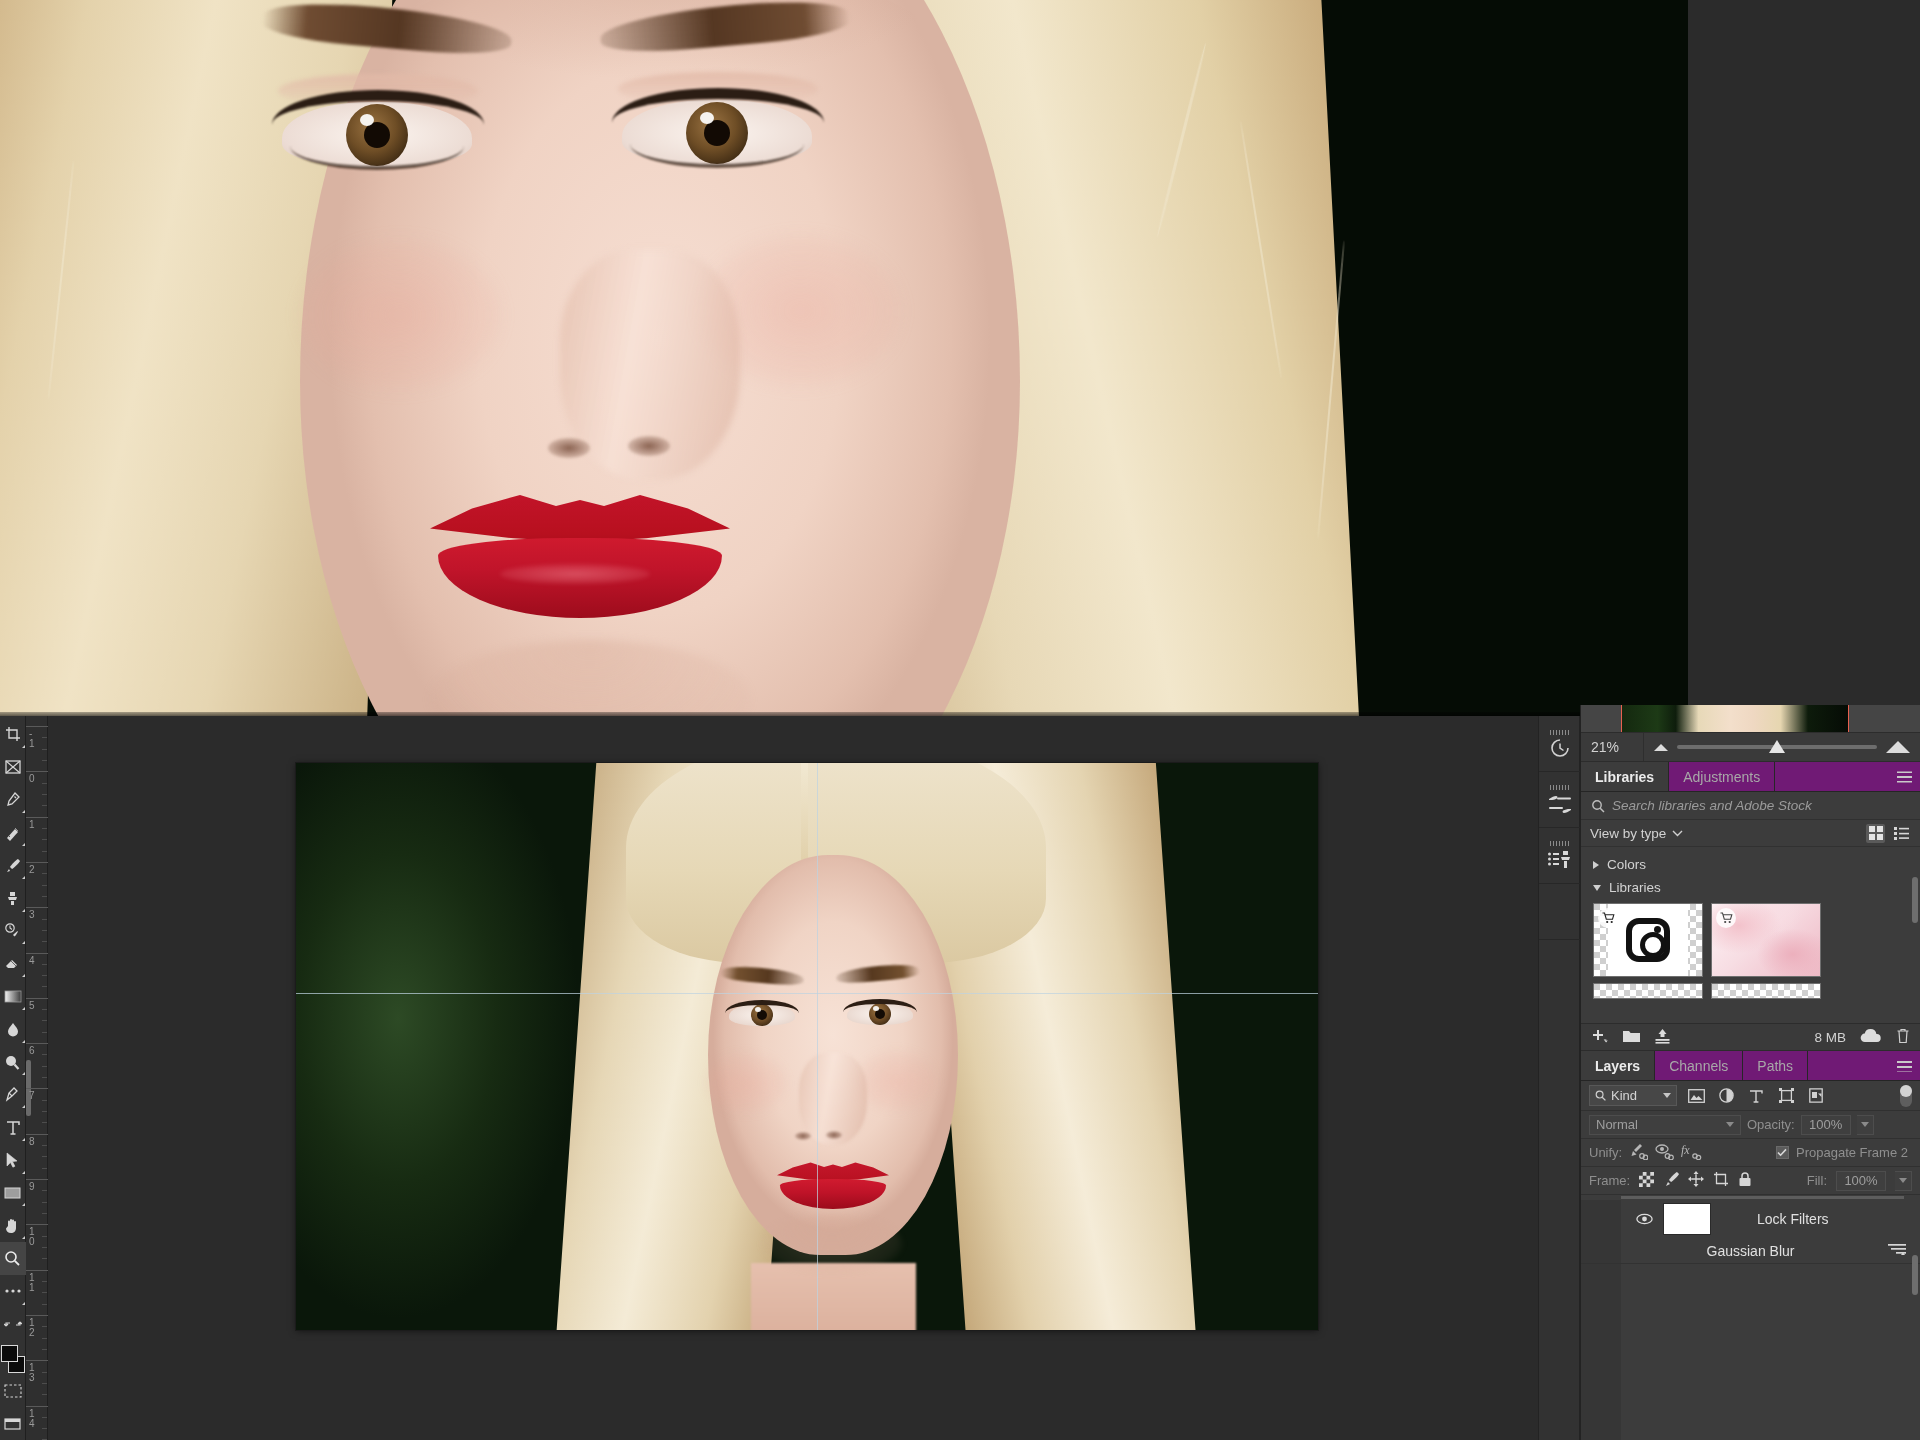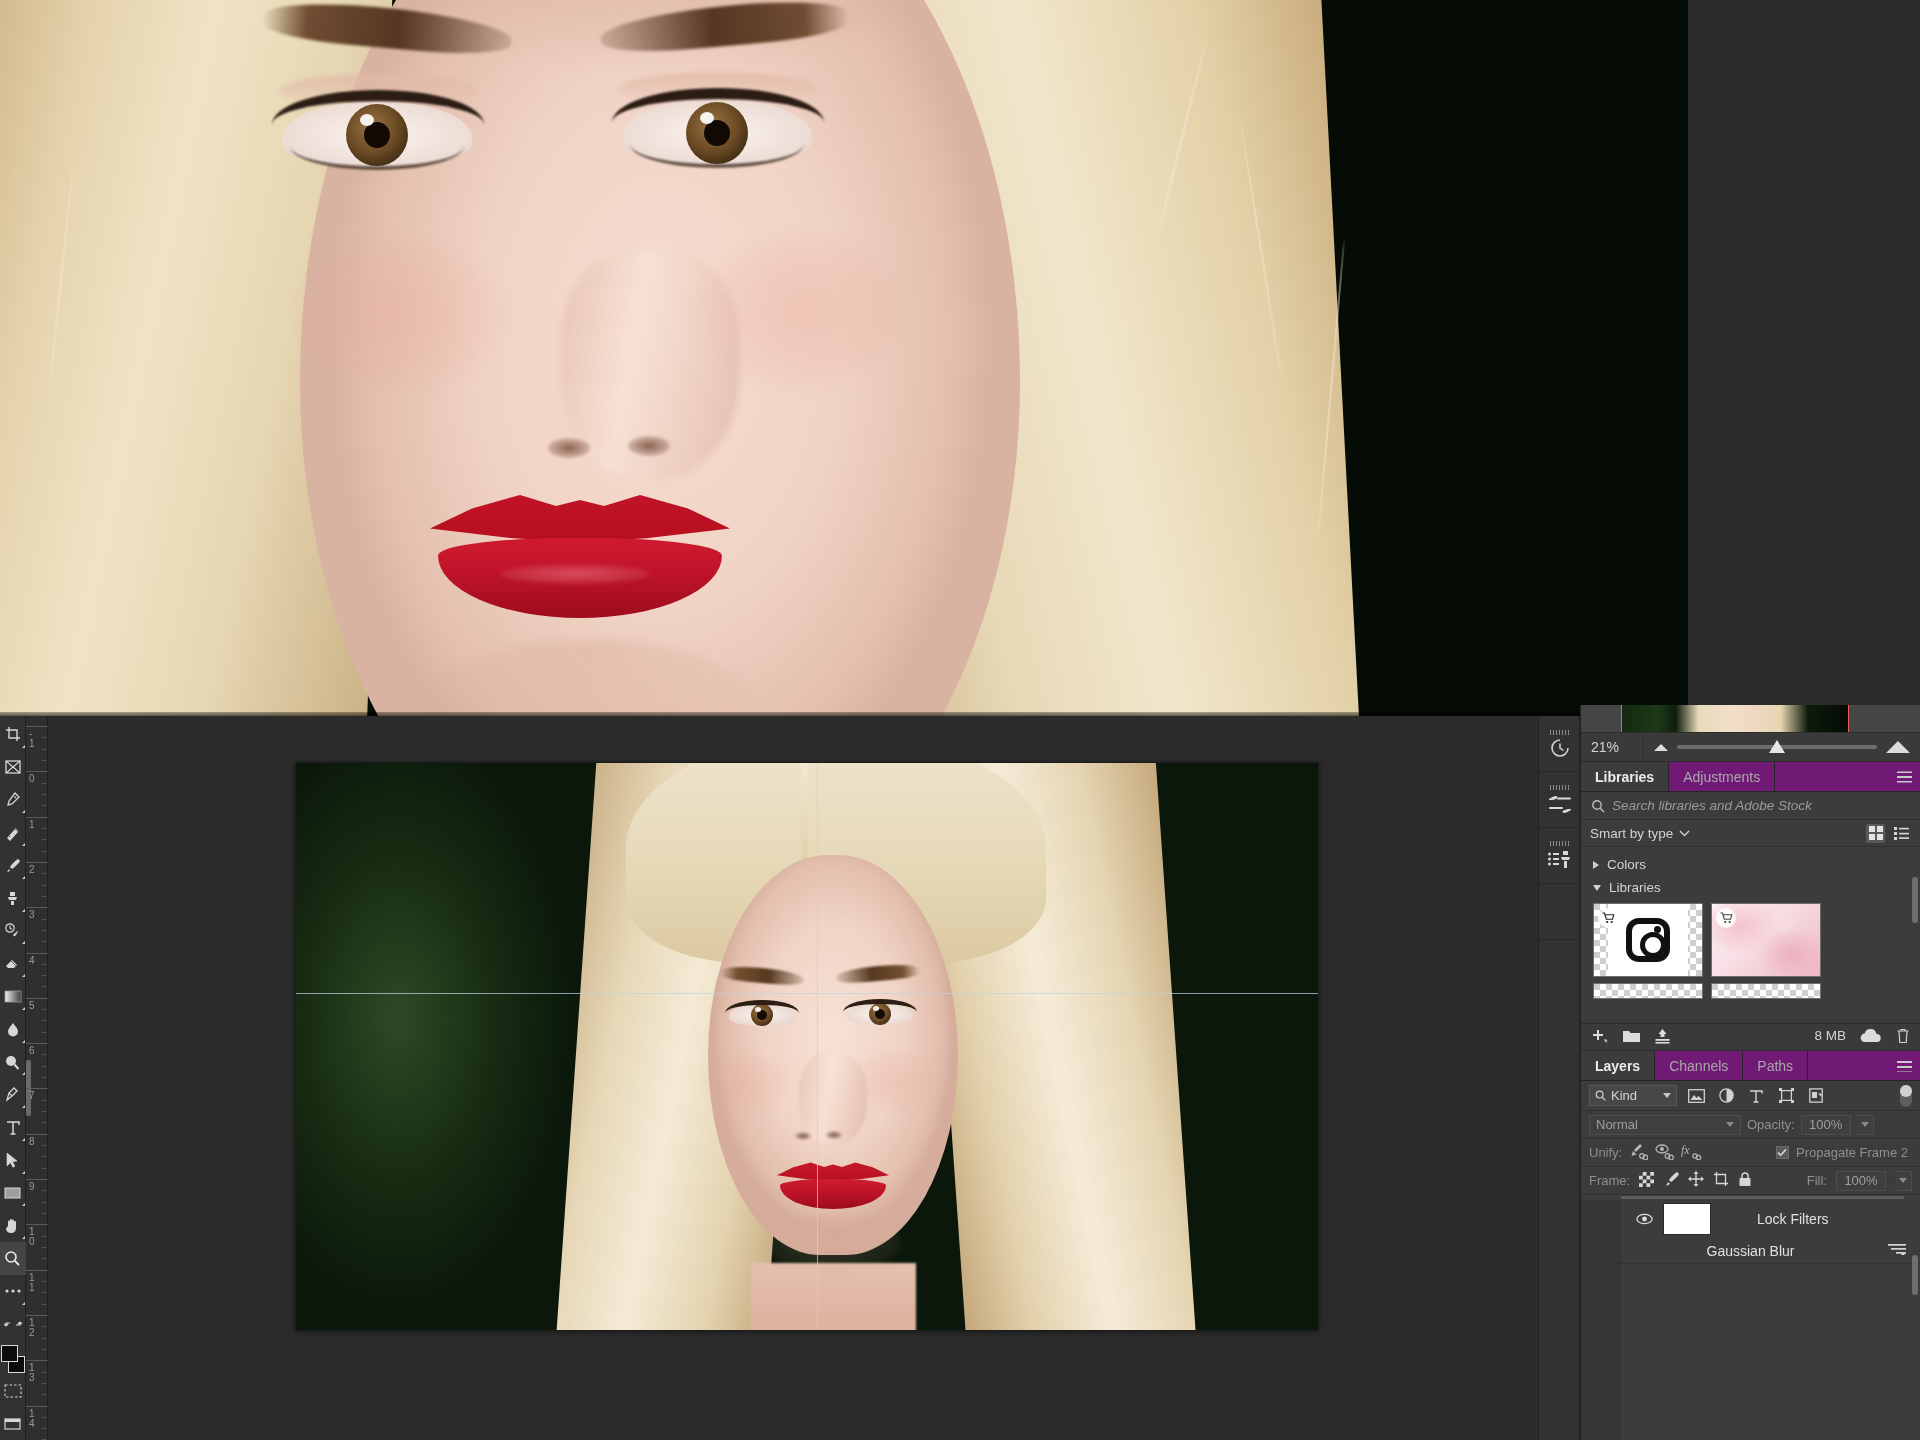--- a/index.html
+++ b/index.html
@@ -396,21 +396,21 @@
       radial-gradient(ellipse 60px 40px at 25% 30%, #f3c2cb 0%, rgba(255,255,255,0) 70%),
       radial-gradient(ellipse 50px 36px at 75% 70%, #ecb0bd 0%, rgba(255,255,255,0) 72%),
       radial-gradient(ellipse 44px 30px at 55% 15%, #f8dde3 0%, rgba(255,255,255,0) 70%),
       linear-gradient(135deg,#fdf2f4 0%, #f7dde3 45%, #eeb9c5 100%);
   }
   .lib-scroll {
     position:absolute; right:2px; top:30px; width:6px; height:46px; background:#6e6e6e; border-radius:3px;
   }
   .lib-footer {
     height:28px; background:#3a3a3a; border-top:1px solid #2c2c2c; border-bottom:1px solid #2c2c2c;
-    display:flex; padding:4px 10px; gap:13px; flex:none;
+    display:flex; align-items:center; padding:12px 10px; gap:13px; flex:none;
   }
   .lf-spacer { flex:1; }
   .lib-size { font-size:13.5px; color:#d2d2d2; }
 
   
   #layers-panel { flex:1; background:#3c3c3c; display:flex; flex-direction:column; min-height:0; }
   .layer-filter {
     height:30px; display:flex; align-items:center; gap:8px; padding:0 8px;
     border-bottom:1px solid #303030; flex:none;
   }
@@ -920,21 +920,21 @@
       <svg width="14" height="14" viewBox="0 0 14 14">
           <circle cx="6" cy="6" r="4.2" fill="none" stroke="#bdbdbd" stroke-width="1.4"></circle>
           <path d="M9.2 9.2L13 13" stroke="#bdbdbd" stroke-width="1.5"></path>
         </svg>
       <input placeholder="Search libraries and Adobe Stock" style="">
     </div>
 
 
     <div class="lib-viewrow">
       <div class="lib-viewby">
-        <span>Smart by type</span>
+        <span>View by type</span>
         <svg width="11" height="7" viewBox="0 0 11 7">
             <path d="M1 1l4.5 4.5L10 1" stroke="#d0d0d0" stroke-width="1.4" fill="none"></path>
           </svg>
       </div>
       <div class="viewtoggles">
         <div class="vt on">
           <svg width="14" height="14" viewBox="0 0 14 14">
               <rect x="0" y="0" width="6" height="6" fill="#e4e4e4"></rect>
               <rect x="8" y="0" width="6" height="6" fill="#e4e4e4"></rect>
               <rect x="0" y="8" width="6" height="6" fill="#e4e4e4"></rect>

